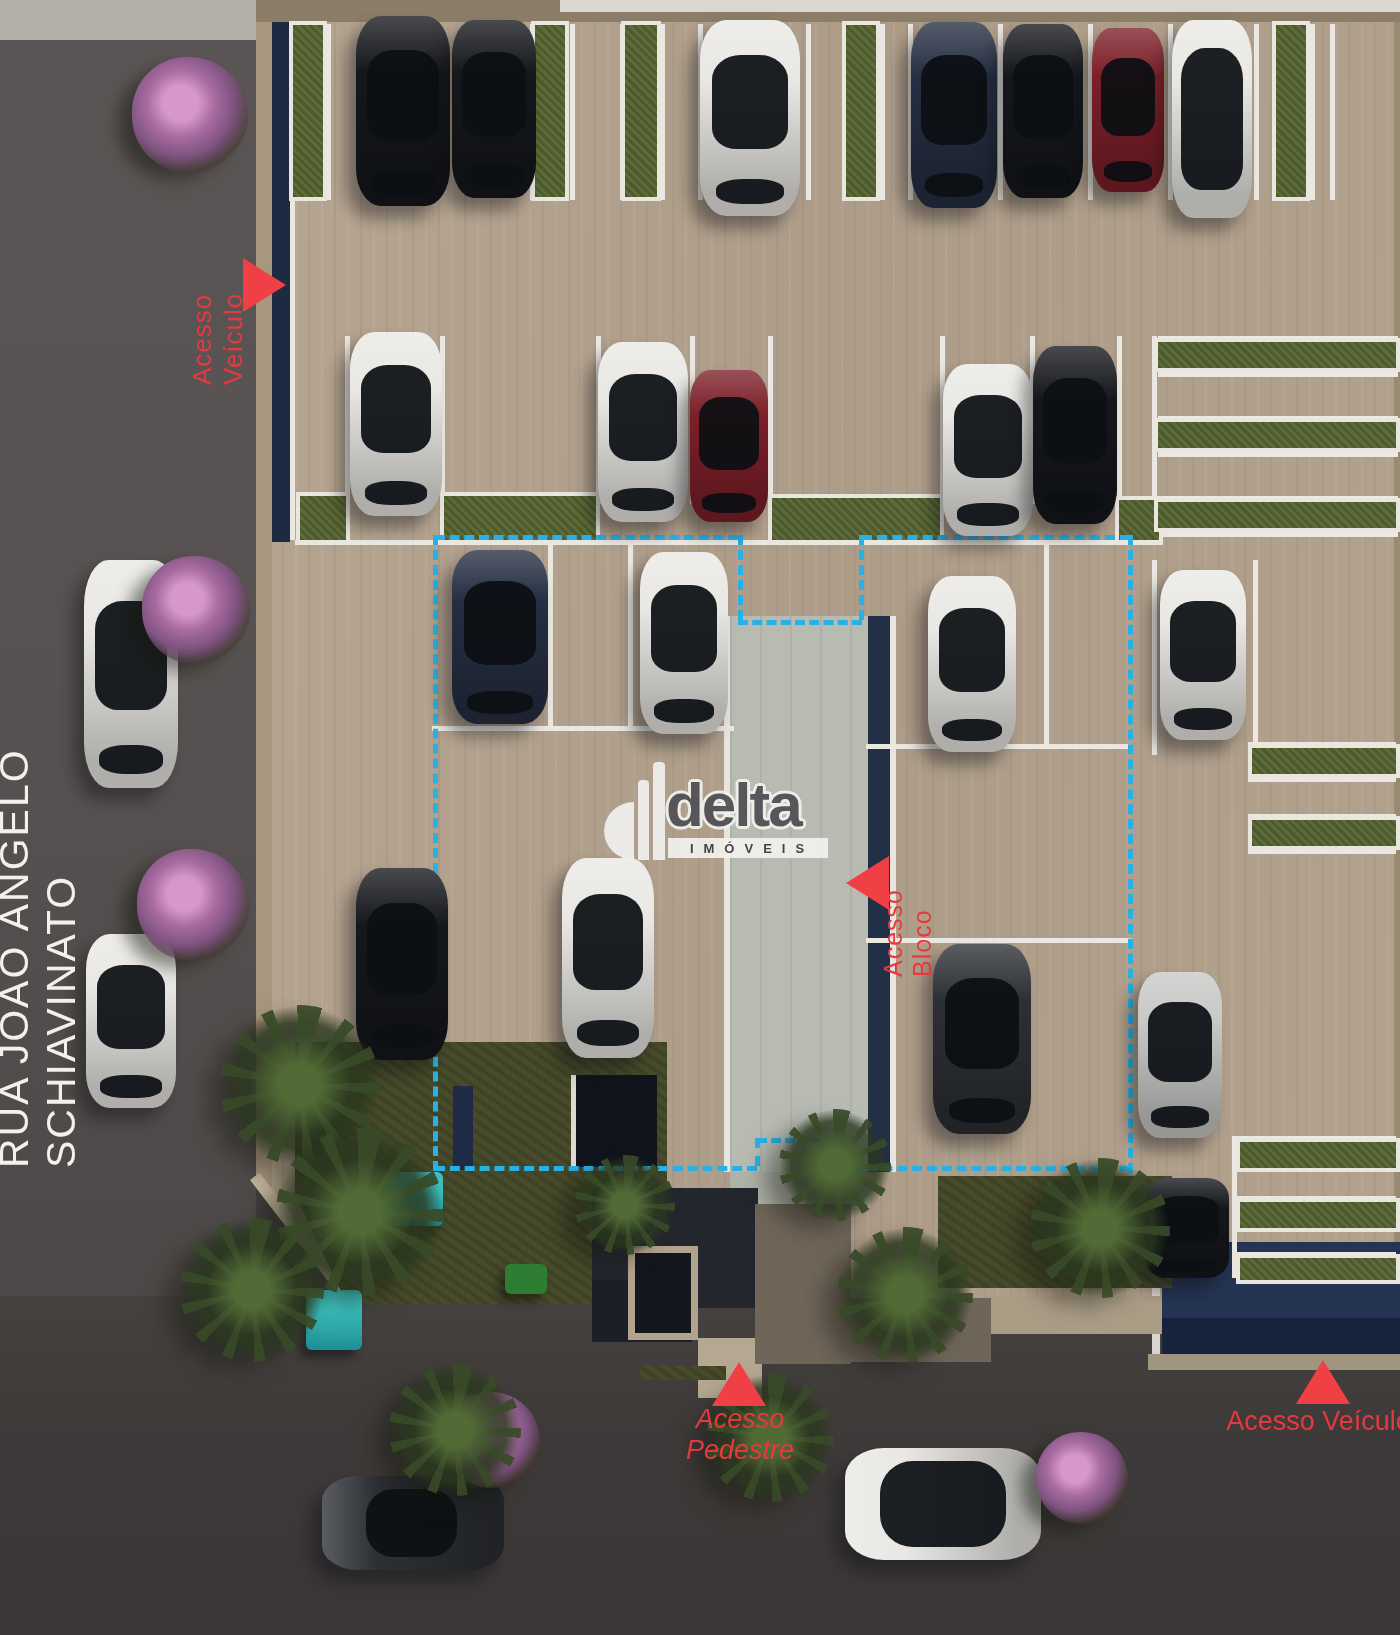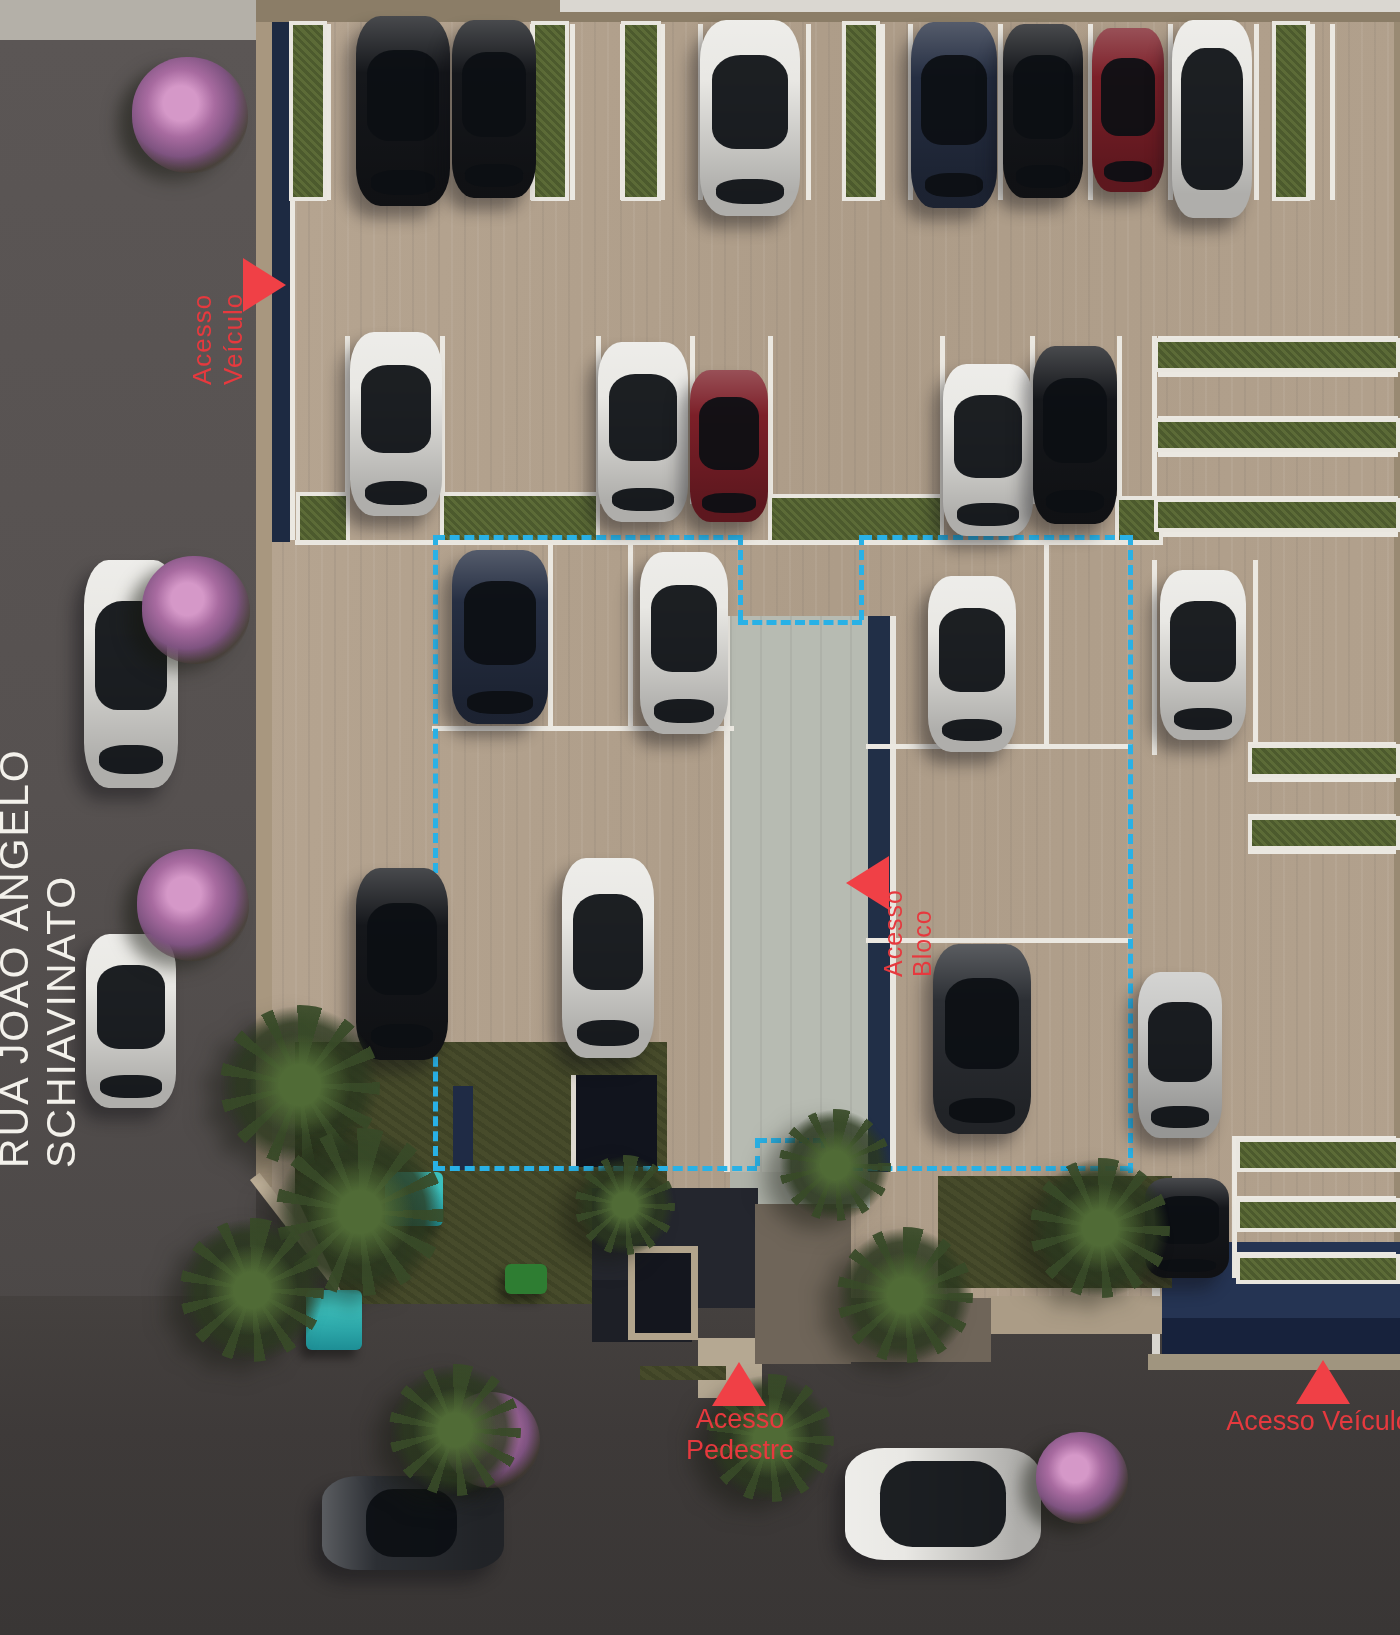--- a/index.html
+++ b/index.html
@@ -138,29 +138,36 @@
   <div class="abs seg seg-h" style="left:435px;top:1166px;width:322px;"></div>
   <div class="abs seg seg-h" style="left:757px;top:1138px;width:66px;"></div>
   <div class="abs seg seg-h" style="left:823px;top:1166px;width:307px;"></div>
   <div class="abs seg seg-v" style="left:433px;top:535px;height:636px;"></div>
   <div class="abs seg seg-v" style="left:1128px;top:535px;height:638px;"></div>
   <div class="abs seg seg-v" style="left:738px;top:535px;height:85px;"></div>
   <div class="abs seg seg-v" style="left:859px;top:535px;height:85px;"></div>
   <div class="abs seg seg-v" style="left:755px;top:1138px;height:28px;"></div>
   <div class="abs seg seg-v" style="left:821px;top:1138px;height:28px;"></div>
 
+  <div class="abs logo">
+    <div class="logo-disc"></div>
+    <div class="logo-bar1"></div>
+    <div class="logo-bar2"></div>
+    <div class="logo-word">delta</div>
+    <div class="logo-sub">IMÓVEIS</div>
+  </div>
 
   <div class="abs vtext redlab" style="left:196px;top:200px;height:185px;width:44px;">Acesso Veículo</div>
   <div class="abs tri tri-right" style="left:243px;top:258px;"></div>
 
   <div class="abs vtext redlab" style="left:888px;top:822px;height:155px;width:40px;font-size:25px;">Acesso Bloco</div>
   <div class="abs tri tri-left" style="left:846px;top:856px;"></div>
 
   <div class="abs tri tri-up" style="left:712px;top:1362px;"></div>
-  <div class="abs redlab-h" style="left:640px;top:1404px;width:200px;">Acesso Pedestre</div>
+  <div class="abs redlab-h" style="left:640px;top:1404px;width:200px;font-style:italic;">Acesso Pedestre</div>
 
   <div class="abs tri tri-up" style="left:1296px;top:1360px;"></div>
   <div class="abs redlab-h" style="left:1216px;top:1406px;width:205px;">Acesso Veículo</div>
 
   <div class="abs vtext street" style="left:8px;top:468px;height:700px;width:60px;">RUA JOÃO ÂNGELO SCHIAVINATO</div>
 
 <div class="abs pline" style="left: 290px; top: 24px; width: 5px; height: 516px;"></div>
     <div class="abs pline" style="left: 326px; top: 24px; width: 5px; height: 176px;"></div>
     <div class="abs pline" style="left: 530px; top: 24px; width: 5px; height: 176px;"></div>
     <div class="abs pline" style="left: 570px; top: 24px; width: 5px; height: 176px;"></div>

